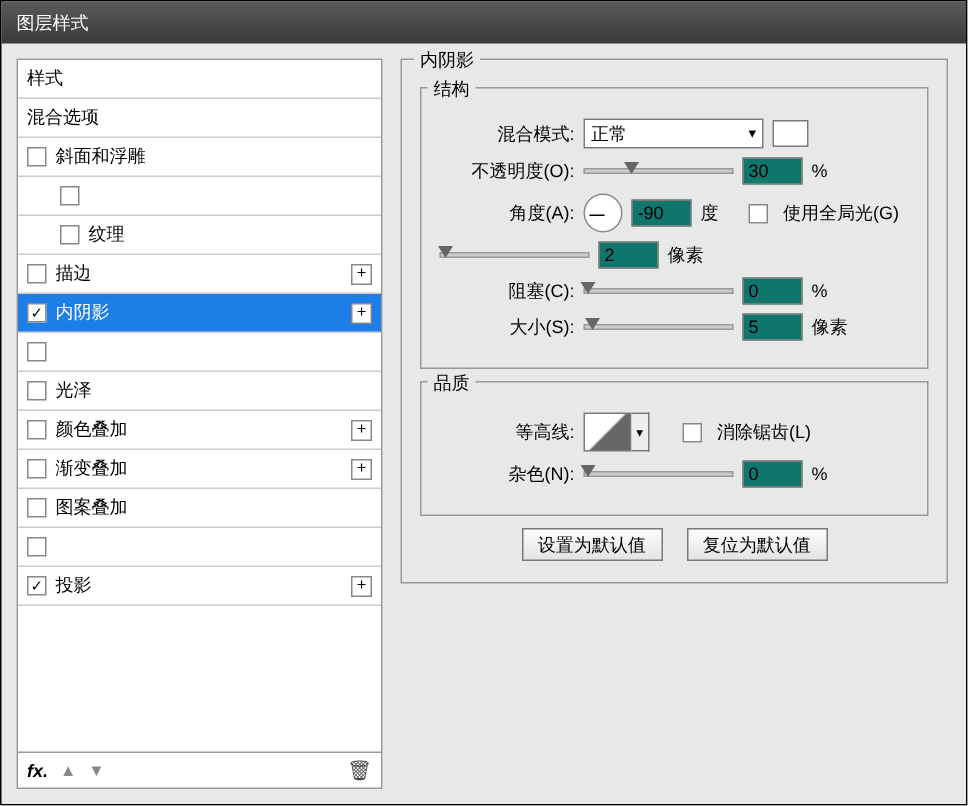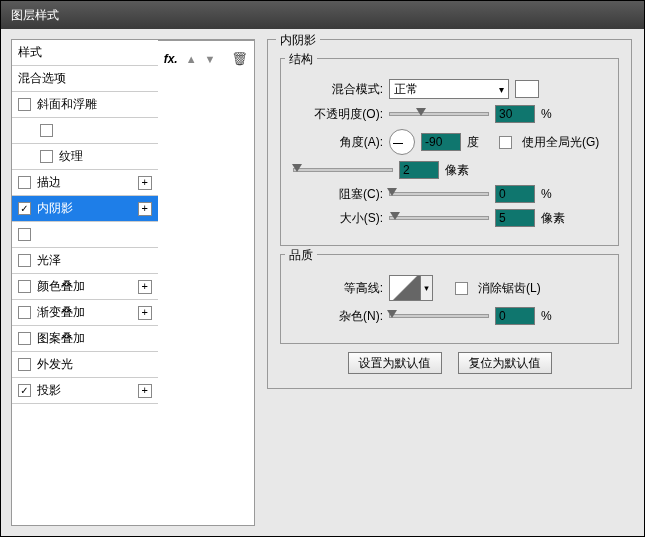--- a/index.html
+++ b/index.html
@@ -1,30 +1,30 @@
 <!DOCTYPE html>
 <html><head>
 <meta charset="utf-8">
 <style>
 * { box-sizing: border-box; margin: 0; padding: 0; font-family: "Microsoft YaHei", SimSun, sans-serif; font-size: 12px; }
 body { background: #d4d0c8; width: 645px; height: 537px; overflow: hidden; }
 .window { width: 645px; height: 537px; background: #e8e8e8; border: 1px solid #000; }
 .titlebar { height: 28px; background: linear-gradient(#5a5a5a, #3a3a3a); color: #fff; padding: 6px 10px; font-size: 13px; }
 .content { display: flex; height: calc(100% - 28px); }
-.left-panel { width: 244px; background: #fff; border: 1px solid #999; margin: 10px 0 10px 10px; display: flex; }
+.left-panel { width: 244px; background: #fff; border: 1px solid #999; margin: 10px 0 10px 10px; display: flex; flex-direction: column; }
 .styles-list { flex: 1; overflow: auto; }
 .style-row { display: flex; align-items: center; height: 26px; padding: 0 6px; border-bottom: 1px solid #ccc; position: relative; }
 .style-row.indent { padding-left: 28px; }
 .style-row.header { font-weight: normal; }
 .style-row.selected { background: #1e7ee8; color: #fff; }
 .style-row .cb { width: 13px; height: 13px; margin-right: 6px; border: 1px solid #888; background: #fff; display: inline-flex; align-items: center; justify-content: center; font-size: 10px; color: #000; }
 .style-row .cb.checked::after { content: "✓"; }
 .style-row .label { flex: 1; }
 .style-row .plus { width: 14px; height: 14px; border: 1px solid #888; background: #fff; color: #000; font-size: 11px; display: flex; align-items: center; justify-content: center; line-height: 1; }
-.left-footer { height: 36px; border-top: 1px solid #999; display: flex; align-items: center; padding: 0 6px; gap: 8px; }
+.left-footer { height: 24px; border-top: 1px solid #999; display: flex; align-items: center; padding: 0 6px; gap: 8px; }
 .left-footer .fx { font-style: italic; font-weight: bold; }
 .left-footer .arrow { color: #888; font-size: 11px; }
 .left-footer .spacer { flex: 1; }
 .left-footer .trash { font-size: 13px; color: #444; }
 .right-panel { flex: 1; padding: 10px 12px; }
 .groupbox { border: 1px solid #999; padding: 10px 12px 14px; margin-bottom: 10px; position: relative; }
 .groupbox > .legend { position: absolute; top: -8px; left: 8px; background: #e8e8e8; padding: 0 4px; }
 .subgroup { border: 1px solid #999; padding: 14px 12px 12px; margin-top: 8px; position: relative; }
 .subgroup > .legend { position: absolute; top: -8px; left: 4px; background: #e8e8e8; padding: 0 4px; }
 .form-row { display: flex; align-items: center; margin: 6px 0; gap: 6px; }
@@ -102,21 +102,20 @@
             <span class="cb"></span>
             <span class="label">渐变叠加</span>
             <span class="plus">+</span>
           </div>
           <div class="style-row ">
             <span class="cb"></span>
             <span class="label">图案叠加</span>
           </div>
           <div class="style-row ">
             <span class="cb"></span>
-            <span class="label">外发光</span>
           </div>
           <div class="style-row ">
             <span class="cb checked"></span>
             <span class="label">投影</span>
             <span class="plus">+</span>
           </div>
         </div>
       <div class="left-footer">
         <span class="fx"><span>fx</span>.</span>
         <span class="arrow">▲</span>

